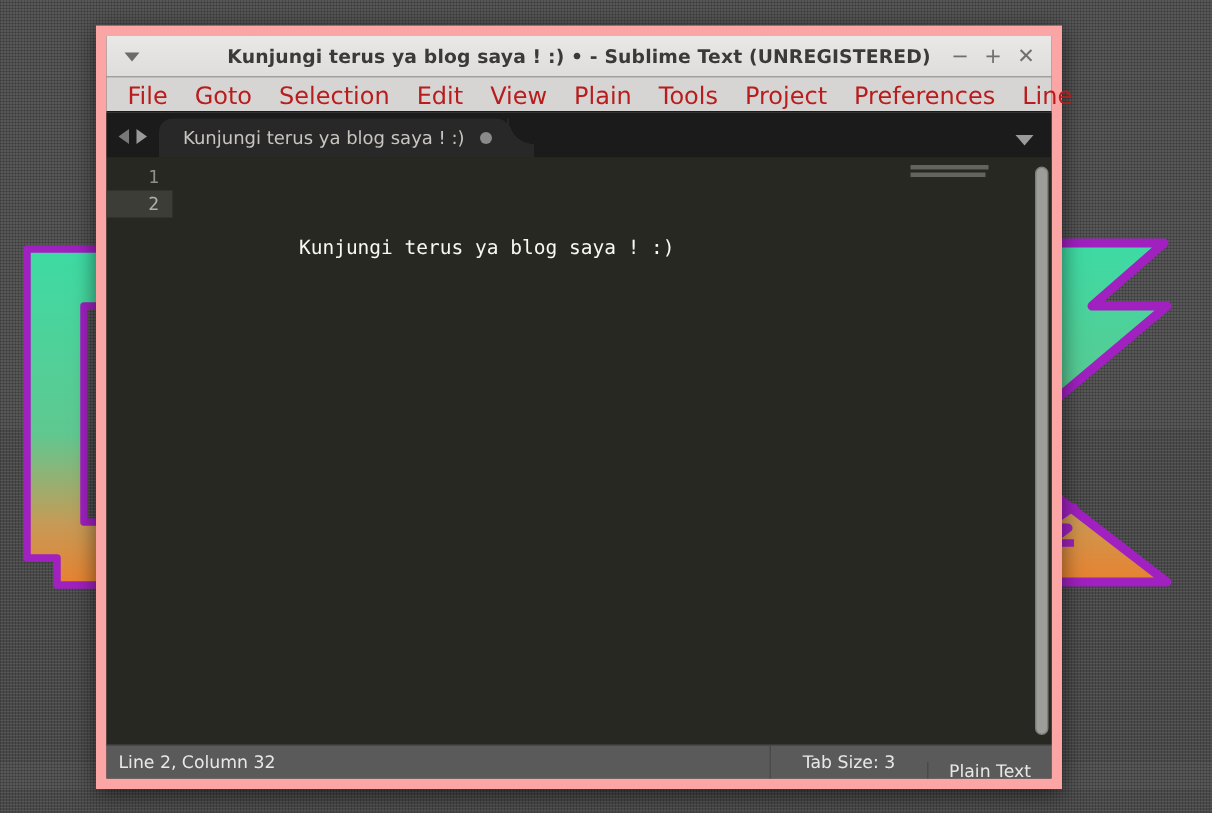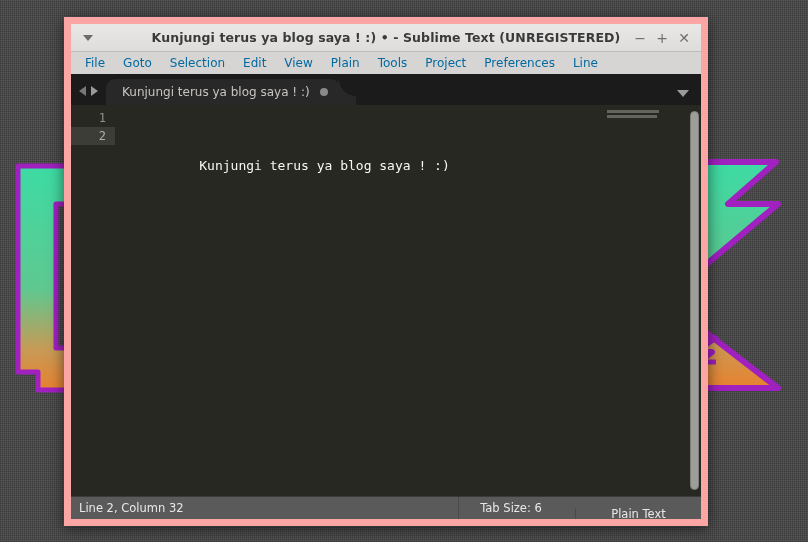--- a/index.html
+++ b/index.html
@@ -106,22 +106,22 @@
   #menubar {
     height: 22px;
     background: #d6d5d3;
     border-bottom: 1px solid #1a1a1a;
     display: flex;
     align-items: center;
     padding-left: 5px;
     flex: 0 0 auto;
   }
   .menu-item {
-    font-size: 12px;
-    color: #0369a1;
+    font-size: 16px;
+    color: #b91c1c;
     padding: 2px 9px;
     cursor: default;
     white-space: nowrap;
   }
 
   
   #tabbar {
     height: 30px;
     background: #1b1b1b;
     display: flex;
@@ -280,38 +280,37 @@
   
   #statusbar {
     height: 22px;
     flex: 0 0 auto;
     background: #5a5a5a;
     border-top: 1px solid #3a3a3a;
     display: flex;
     align-items: stretch;
     font-size: 11.5px;
     color: #e8e8e8;
-    gap: 12px;
   }
   #status-left {
     flex: 1 1 auto;
     display: flex;
     align-items: center;
     padding-left: 8px;
   }
   .status-cell {
     display: flex;
     align-items: center;
     justify-content: center;
     border-left: 1px solid #4a4a4a;
     padding: 0 14px;
     white-space: nowrap;
   }
   #status-tabsize { width: 105px; box-sizing: border-box; }
-  #status-syntax  { width: 126px; box-sizing: border-box; margin-top: 11px; }
+  #status-syntax  { width: 83px; box-sizing: border-box; margin-top: 11px; }
 </style>
 </head>
 <body>
 
 <div id="desktop">
   <div id="desktop-texture"></div>
 
   <svg id="wall-left" class="wall-art" viewBox="0 0 120 250">
     <defs>
       <linearGradient id="gradL" x1="0" y1="0" x2="0" y2="1">
@@ -395,18 +394,18 @@
         <div class="mini-line" style="width:50px;"></div>
       </div>
 
       <div id="editor-scrollbar">
         <div id="scroll-thumb"></div>
       </div>
     </div>
 
     <div id="statusbar">
       <div id="status-left">Line 2, Column 32</div>
-      <div class="status-cell" id="status-tabsize">Tab Size: 6</div>
+      <div class="status-cell" id="status-tabsize">Tab Size: 3</div>
       <div class="status-cell" id="status-syntax">Plain Text</div>
     </div>
 
   </div>
 </div>
 
 </body></html>

